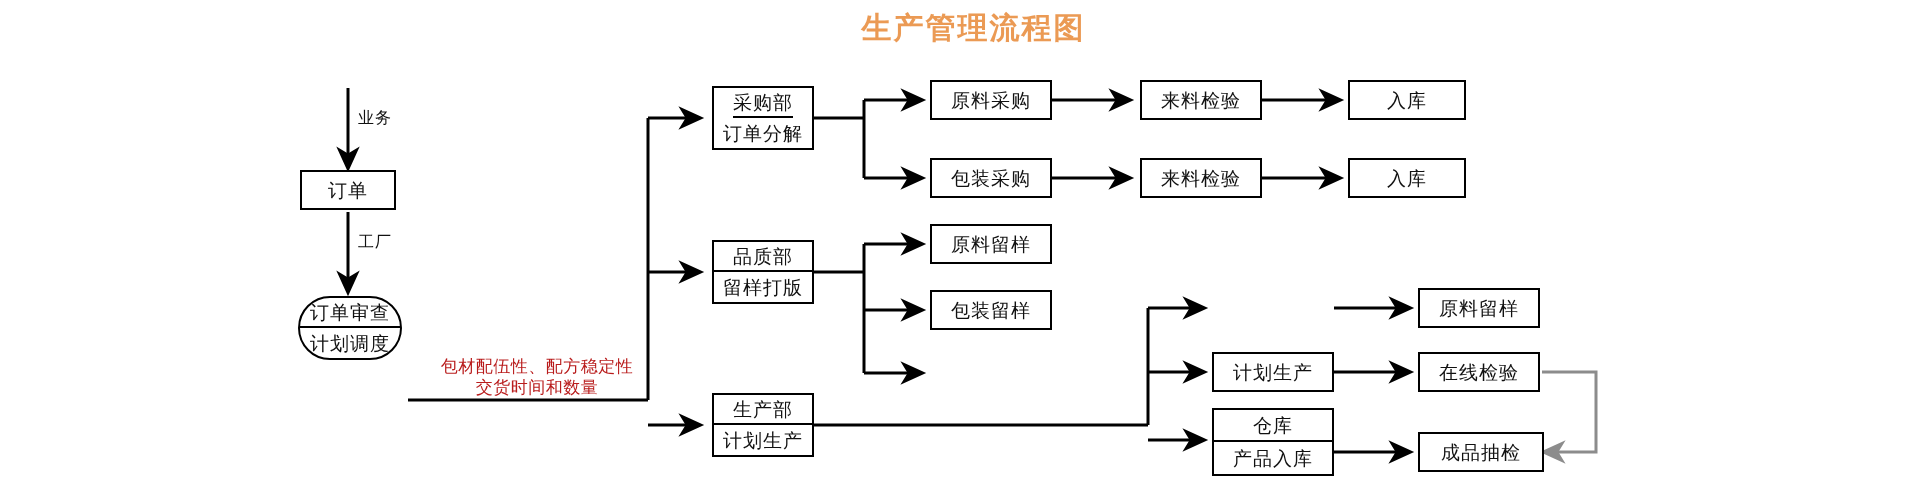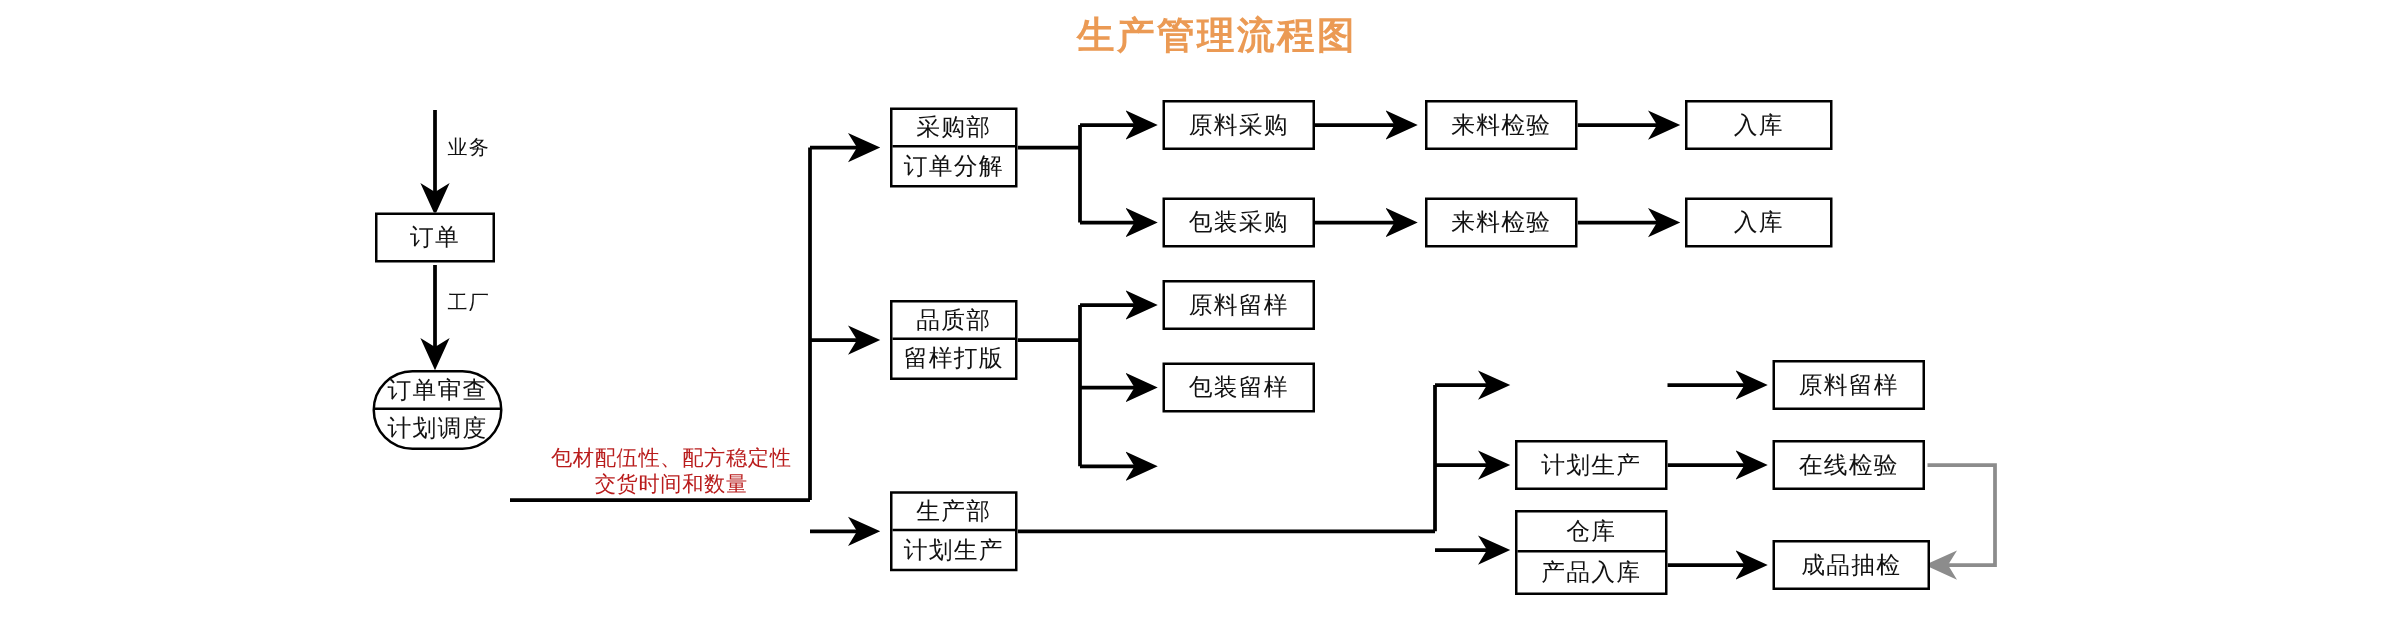--- a/index.html
+++ b/index.html
@@ -160,21 +160,21 @@
   <div class="edge-label" style="left:358px; top:232px;">工厂</div>
 
   <div class="node split" style="left:298px; top:296px; width:104px; height:64px;border-radius:32px;">
     <div class="cell">订单审查</div>
     <div class="cell">计划调度</div>
   </div>
 
   <div class="note" style="left:412px; top:356px; width:250px;">包材配伍性、配方稳定性
 交货时间和数量</div>
 
-  <div class="node split" style="left:712px; top:86px; width:102px; height:64px;">
+  <div class="node split" style="left:712px; top:86px; width:102px; height:64px;align-items:center;">
     <div class="cell">采购部</div>
     <div class="cell">订单分解</div>
   </div>
 
   <div class="node split" style="left:712px; top:240px; width:102px; height:64px;">
     <div class="cell">品质部</div>
     <div class="cell">留样打版</div>
   </div>
 
   <div class="node split" style="left:712px; top:393px; width:102px; height:64px;">

